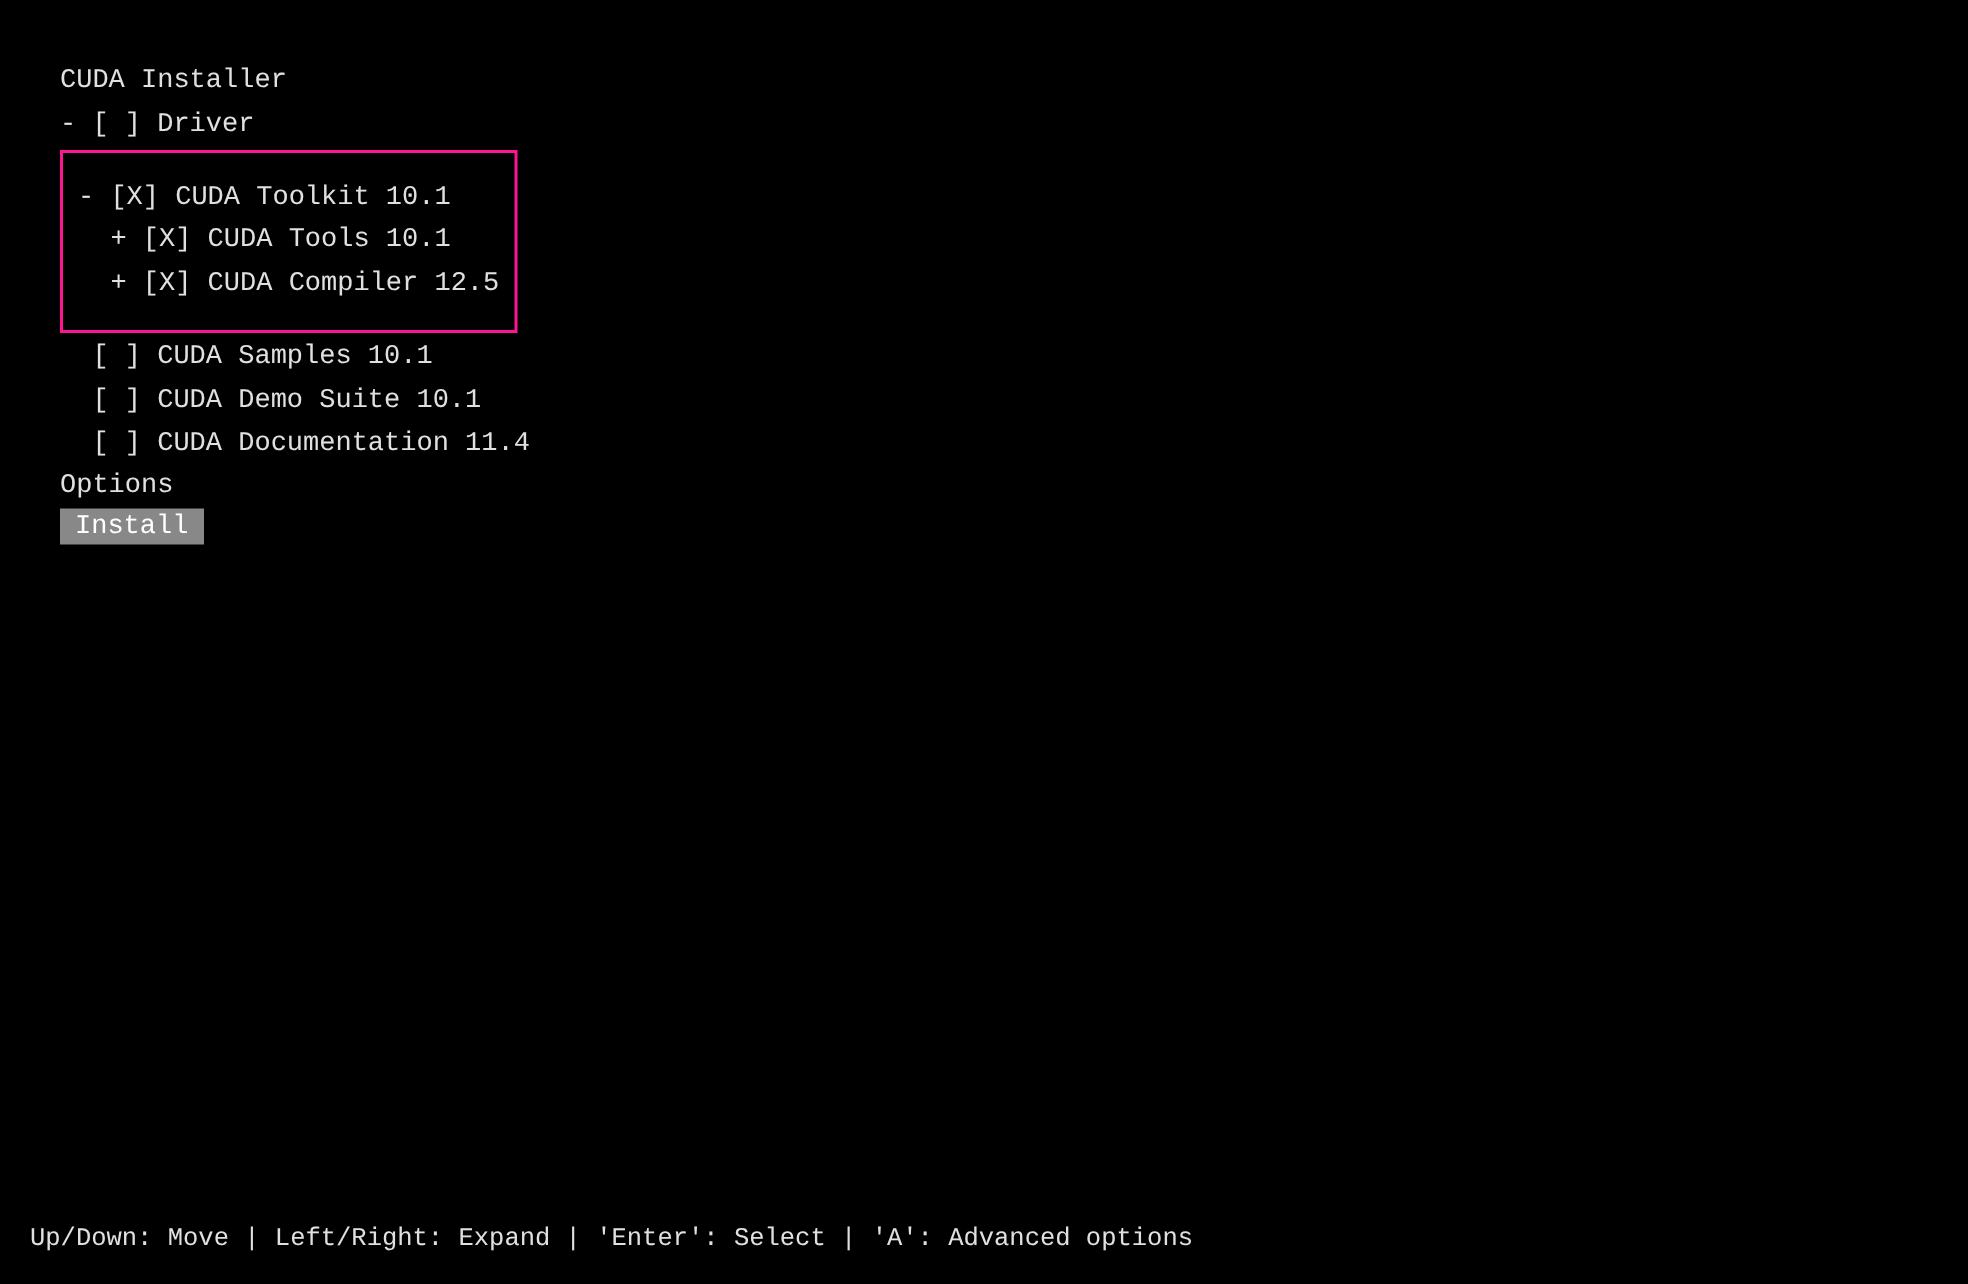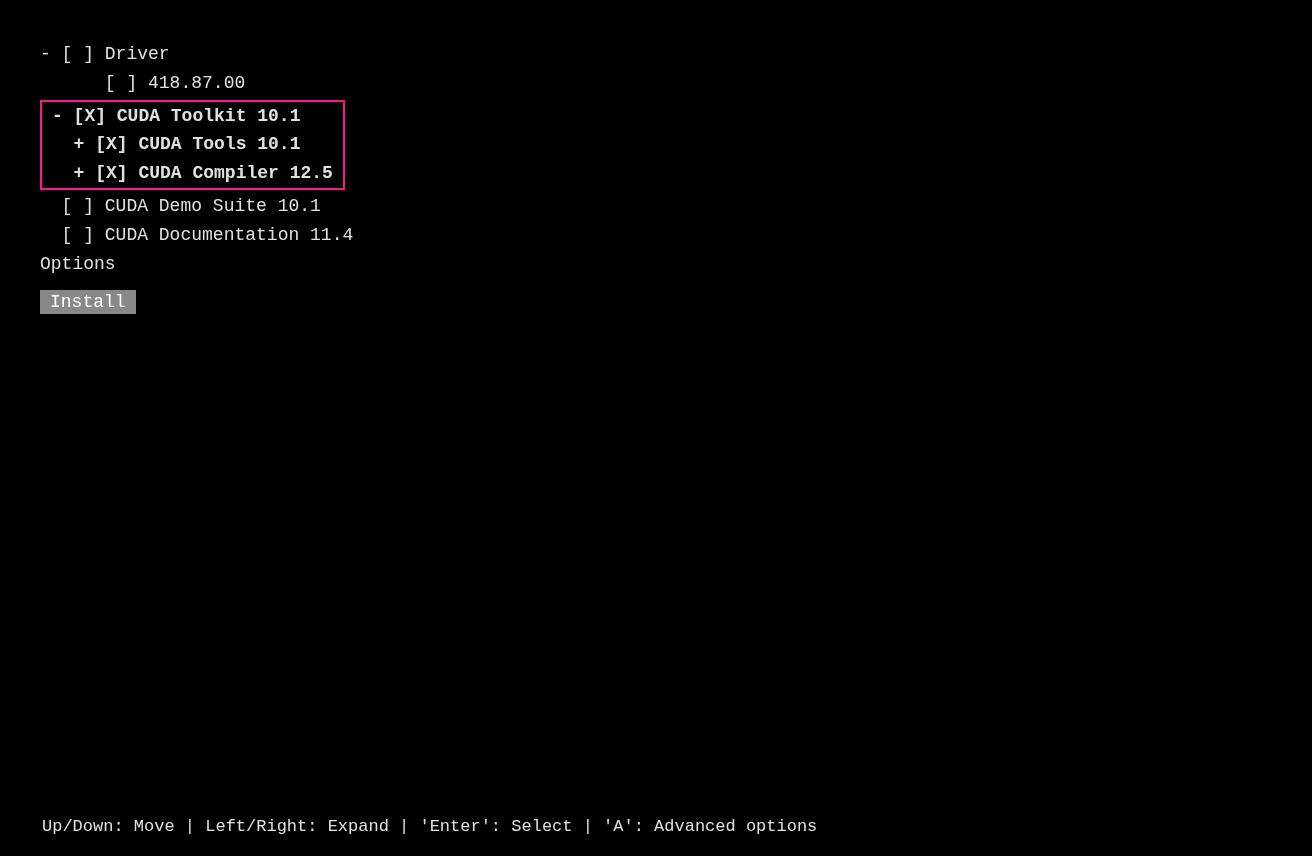--- a/index.html
+++ b/index.html
@@ -42,49 +42,50 @@
       color: #ffffff;
       padding: 2px 10px;
       display: inline-block;
     }
 
     .status-bar {
       position: absolute;
       bottom: 0;
       left: 0;
       right: 0;
-      padding: 20px 42px;
+      padding: 20px 20px;
       color: #e0e0e0;
       font-size: 17px;
       white-space: pre;
     }
   </style>
 </head>
 <body>
 
 <div class="terminal">
   <div class="installer-content">
 
+    <div class="line">CUDA Installer</div>
 
     <div class="line">- [ ] Driver</div>
-    <div class="line">      [ ] 418.87.00</div>
 
     <div style="margin-top: 2px; margin-bottom: 2px;">
-      <div style="display: inline-block; border: 2px solid #ff1493; padding: 0 10px; font-weight: bold;">
+      <div style="display: inline-block; border: 2px solid #ff1493; padding: 16px 10px;">
         <div class="line">- [X] CUDA Toolkit 10.1</div>
         <div class="line">  + [X] CUDA Tools 10.1</div>
         <div class="line">  + [X] CUDA Compiler 12.5</div>
       </div>
     </div>
 
+    <div class="line">  [ ] CUDA Samples 10.1</div>
     <div class="line">  [ ] CUDA Demo Suite 10.1</div>
     <div class="line">  [ ] CUDA Documentation 11.4</div>
 
     <div class="line" style="margin-top: 0;">Options</div>
 
-    <div style="margin-top: 12px;">
+    <div style="margin-top: 0;">
       <span class="install-btn">Install</span>
     </div>
 
   </div>
 
   <div class="status-bar">Up/Down: Move | Left/Right: Expand | 'Enter': Select | 'A': Advanced options</div>
 </div>
 
 </body></html>

